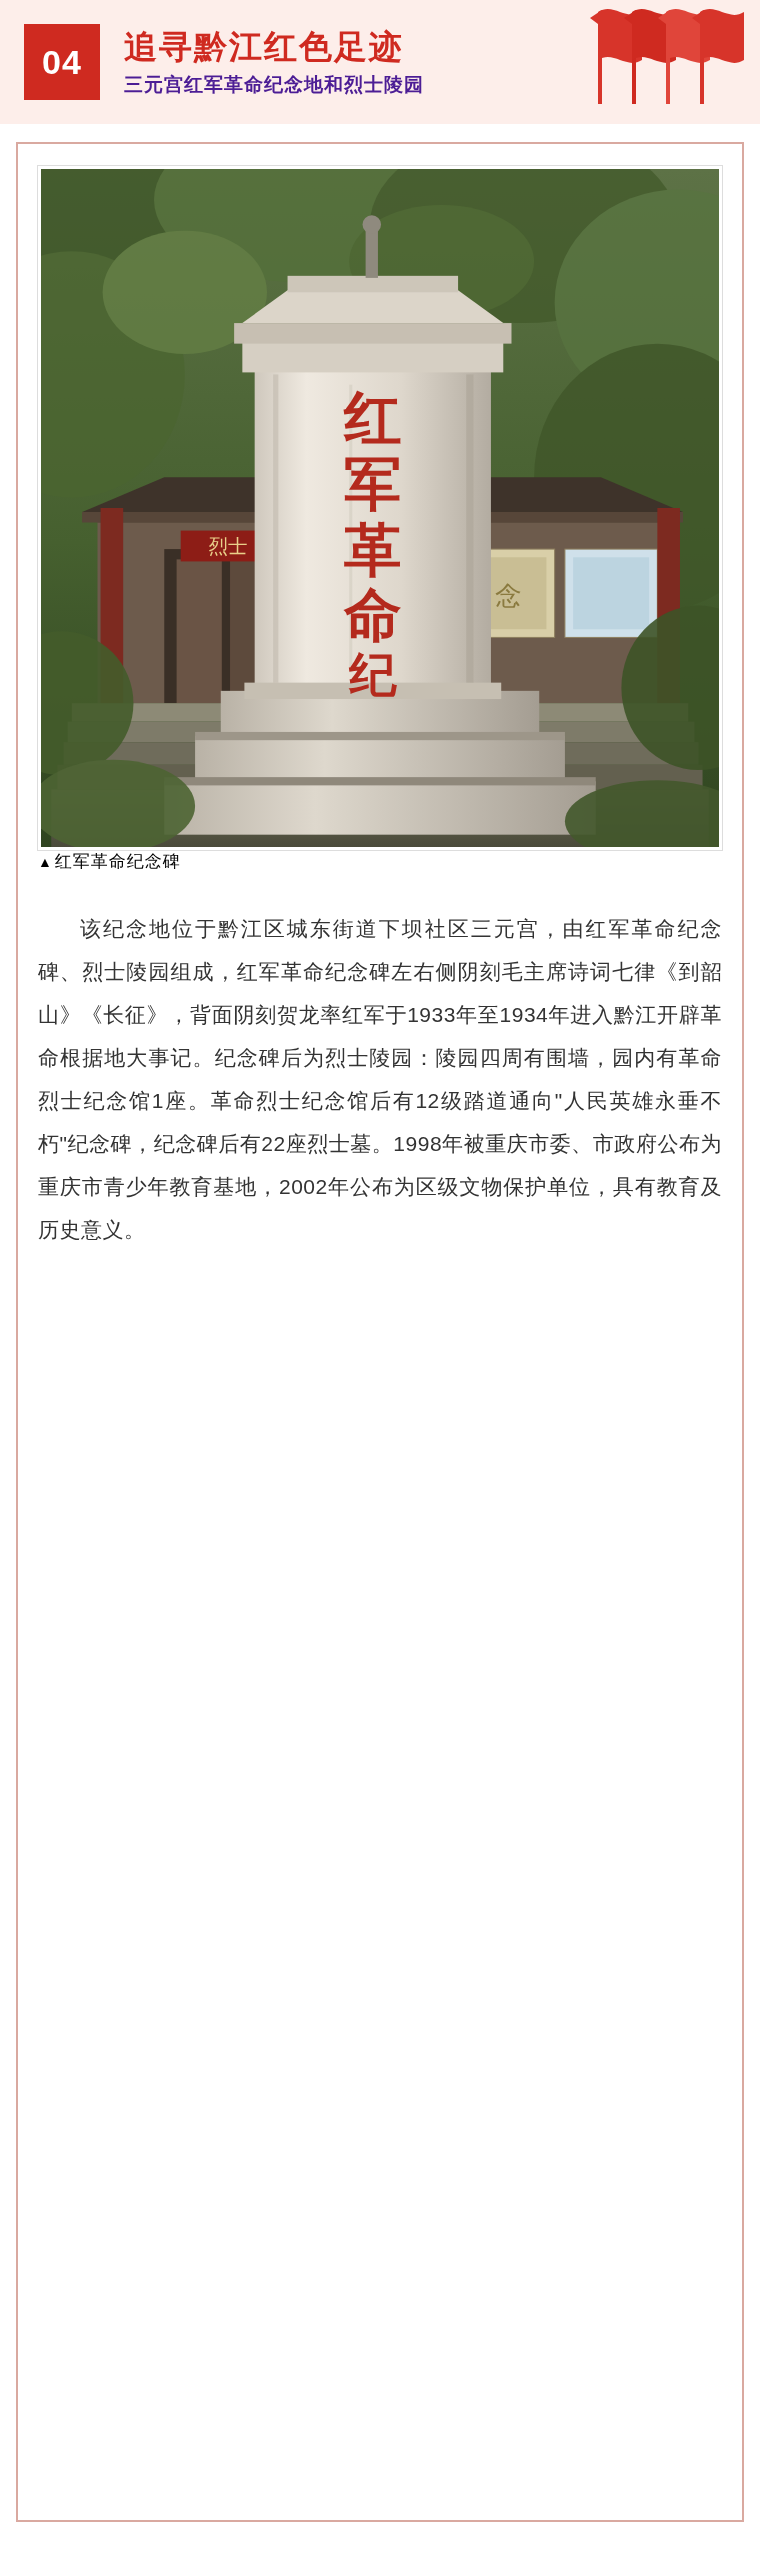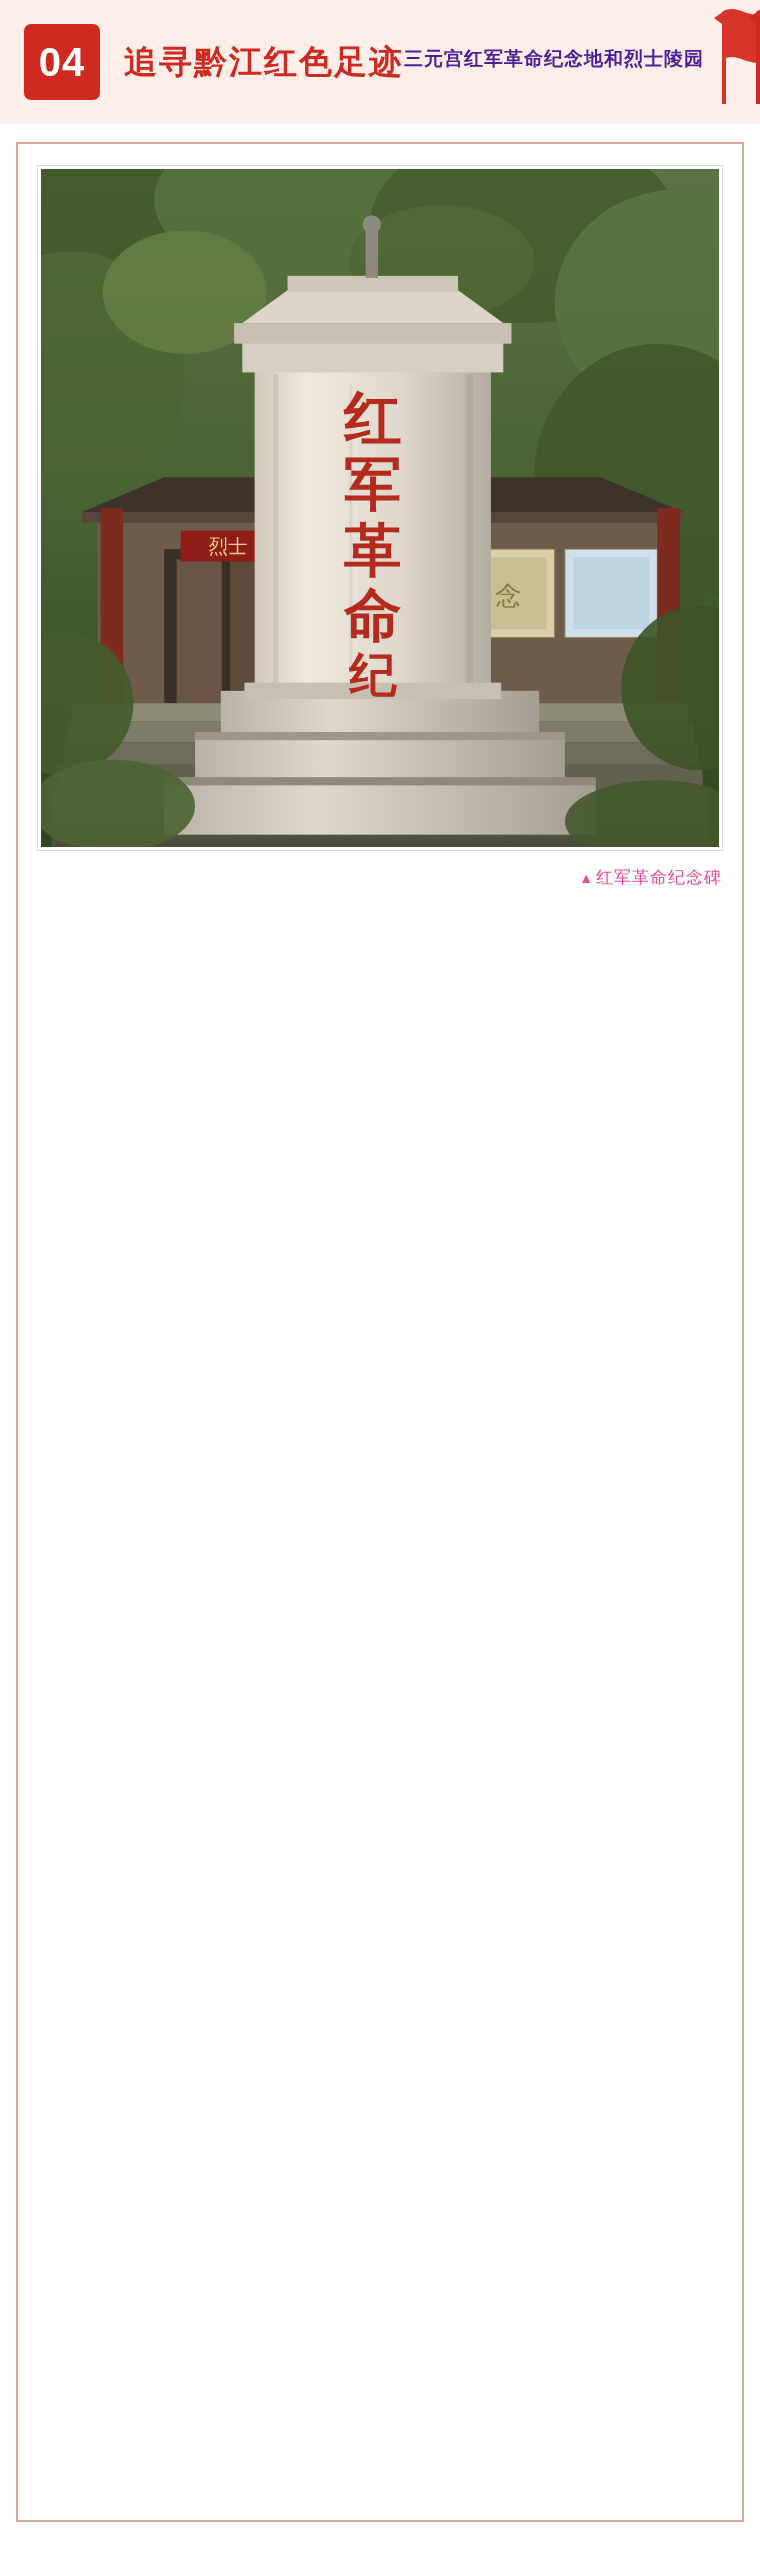--- a/index.html
+++ b/index.html
@@ -30,33 +30,32 @@
     display: flex;
     align-items: center;
     overflow: hidden;
   }
   .header-badge {
     width: 76px;
     height: 76px;
     margin-left: 24px;
     background: #cf2a20;
     color: #ffffff;
-    font-size: 40px;
+    font-size: 34px;
     font-weight: bold;
     display: flex;
     align-items: center;
     justify-content: center;
     letter-spacing: 1px;
     flex: none;
-    border-radius: 7px;
   }
   .header-titles {
     margin-left: 24px;
     display: flex;
-    flex-direction: row;
+    flex-direction: column;
     justify-content: center;
     flex: 1 1 auto;
   }
   .header-title-main {
     color: #cf2a20;
     font-size: 33px;
     font-weight: bold;
     letter-spacing: 2px;
     line-height: 1.25;
     white-space: nowrap;
@@ -94,24 +93,24 @@
   .photo-frame {
     width: 100%;
     border: 3px solid #ffffff;
     box-shadow: 0 0 0 1px #ddd;
     overflow: hidden;
     line-height: 0;
   }
   .photo-frame svg { display: block; width: 100%; height: auto; }
 
   .figure-caption {
-    margin-top: 16px;
-    text-align: right;
+    margin-top: 0;
+    text-align: left;
     font-size: 17px;
-    color: #ec4899;
+    color: #000000;
     letter-spacing: 1px;
   }
   .caption-marker { margin-right: 2px; font-size: 14px; }
 
   .body-text {
     margin-top: 34px;
   }
   .body-text p {
     margin: 0 0 26px 0;
     font-size: 21px;
@@ -277,16 +276,17 @@
           </g>
         </svg>
       </div>
 
       <figcaption class="figure-caption">
         <span class="caption-marker">▲</span><span>红军革命纪念碑</span>
       </figcaption>
     </figure>
 
     <div class="body-text">
+      <p>该纪念地位于黔江区城东街道下坝社区三元宫，由红军革命纪念碑、烈士陵园组成，红军革命纪念碑左右侧阴刻毛主席诗词七律《到韶山》《长征》，背面阴刻贺龙率红军于1933年至1934年进入黔江开辟革命根据地大事记。纪念碑后为烈士陵园：陵园四周有围墙，园内有革命烈士纪念馆1座。革命烈士纪念馆后有12级踏道通向"人民英雄永垂不朽"纪念碑，纪念碑后有22座烈士墓。1998年被重庆市委、市政府公布为重庆市青少年教育基地，2002年公布为区级文物保护单位，具有教育及历史意义。</p>
     </div>
 
   </div>
 </div>
 
 </body></html>

